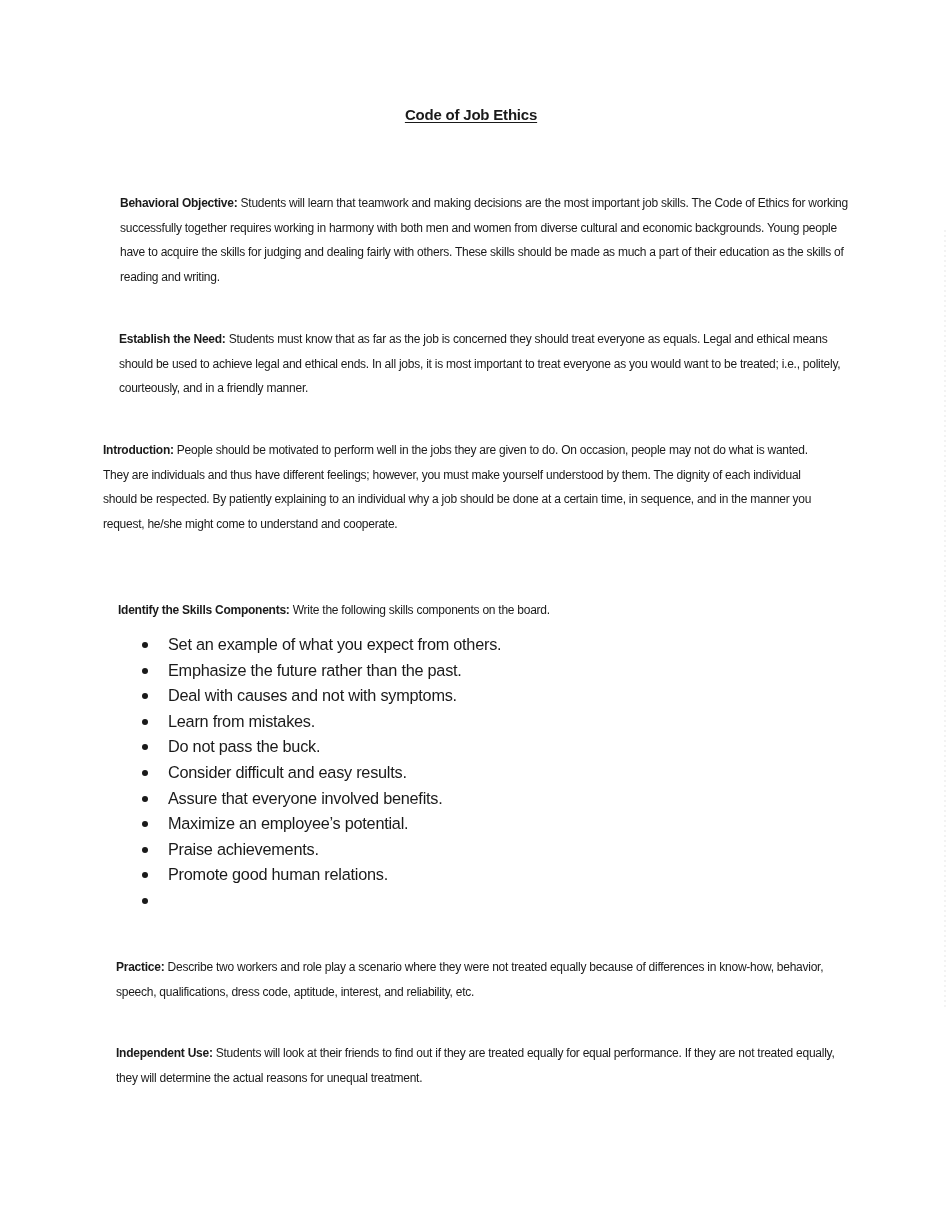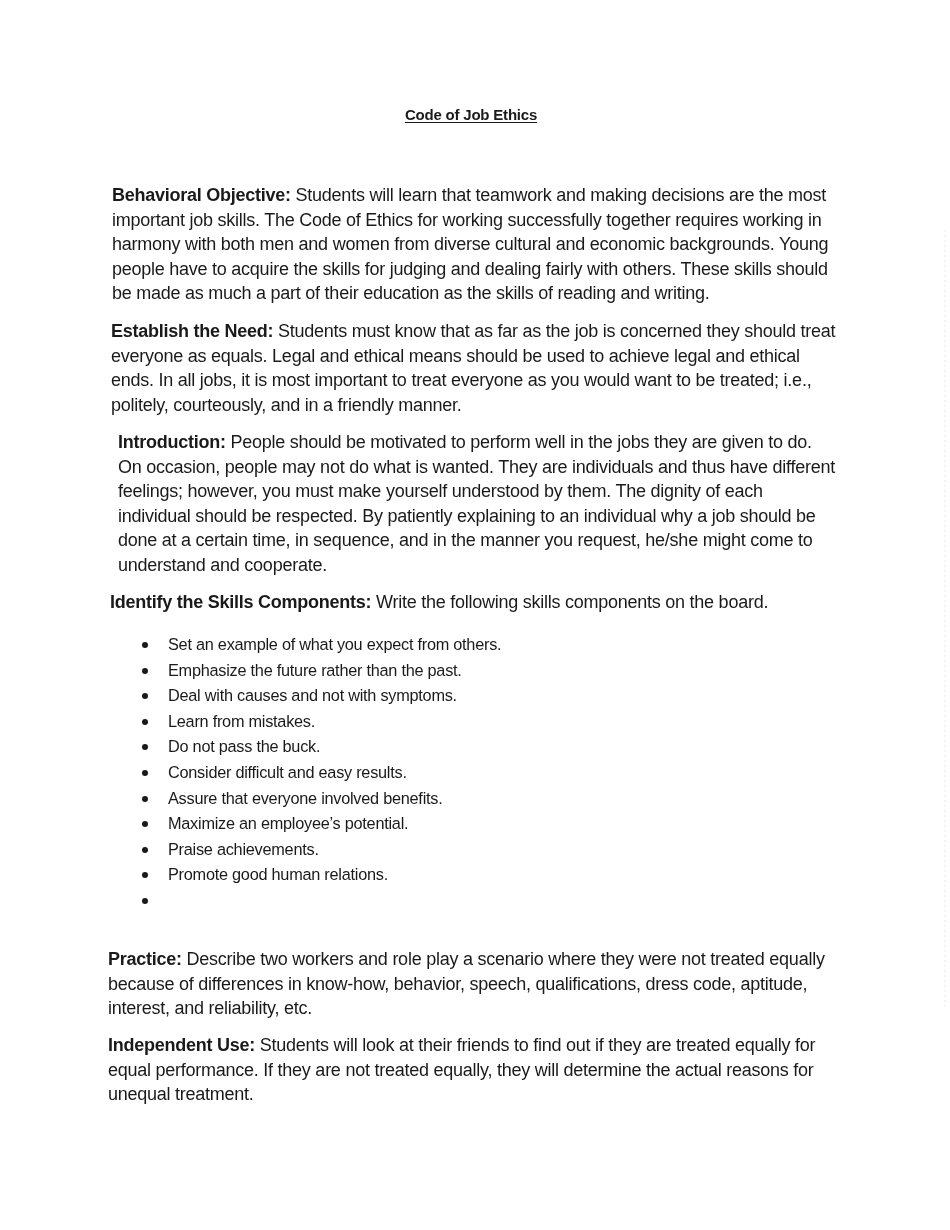--- a/index.html
+++ b/index.html
@@ -20,29 +20,29 @@
       width: 942px;
       text-align: center;
       font-size: 15px;
       font-weight: bold;
       text-decoration: underline;
       text-underline-offset: 2px;
       letter-spacing: -0.2px;
     }
     .para {
       position: absolute;
-      font-size: 18px;
+      font-size: 12px;
       line-height: 24.6px;
       letter-spacing: -0.25px;
-      margin: 4px;
+      margin: 12px;
     }
     .para b { font-weight: bold; }
     .p1 { top: 179px; left: 108px; width: 736px; }
     .p2 { top: 315px; left: 107px; width: 736px; }
-    .p3 { top: 426px; left: 114px; width: 720px; }
+    .p3 { top: 426px; left: 91px; width: 720px; }
     .p4 { top: 586px; left: 106px; width: 740px; }
     .bullets {
       position: absolute;
       top: 624px;
       left: 130px;
       margin: 8px;
       padding: 0;
       list-style: none;
       font-size: 16.3px;
       letter-spacing: -0.25px;

